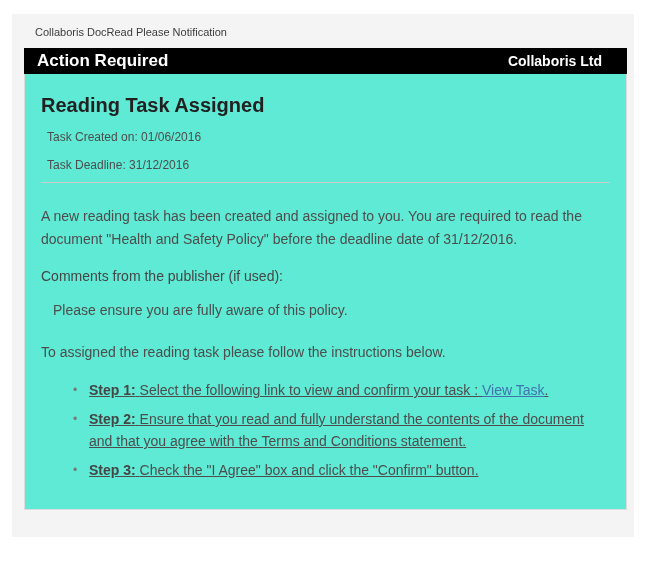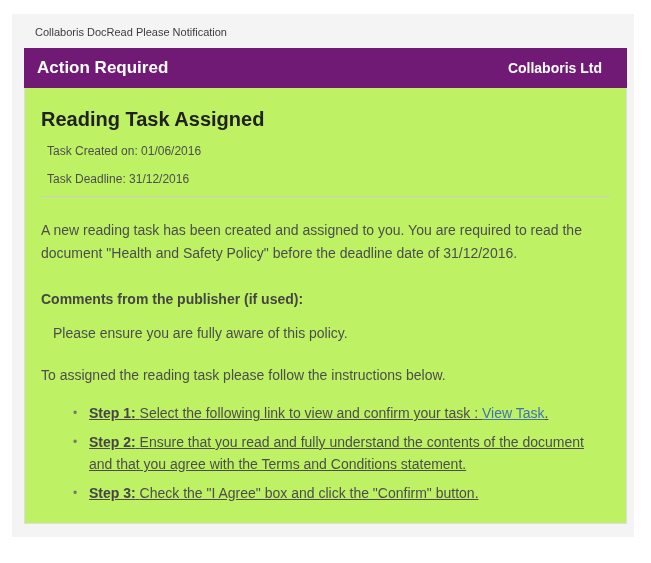--- a/index.html
+++ b/index.html
@@ -15,32 +15,32 @@
     width: 622px; height: 523px;
     background: #f4f4f4;
   }
   .preheader {
     padding: 12px 0 10px 23px;
     font-size: 11px;
     color: #3c3c3c;
   }
   .container { margin-left: 12px; width: 603px; }
   .banner {
-    height: 40px;
-    background: #701a75;
+    height: 26px;
+    background: #000000;
     display: flex;
     align-items: center;
     justify-content: space-between;
     padding: 0 25px 0 13px;
   }
   .banner-title { color: #ffffff; font-weight: bold; font-size: 17px; }
   .banner-brand { color: #ffffff; font-weight: bold; font-size: 14px; }
   .panel {
     height: 436px;
-    background: #bef264;
+    background: #5eead4;
     border: 1px solid #dddddd;
     border-top: none;
     padding: 18px 16px 0 16px;
     overflow: hidden;
   }
   .panel h1 {
     margin: 0 0 8px 0;
     font-size: 20px;
     line-height: 26px;
     font-weight: bold;
@@ -58,24 +58,24 @@
     margin: 3px 0 0 0;
   }
   p.body-text {
     margin: 22px 0 12px 0;
     font-size: 14px;
     line-height: 23px;
     color: #4d4d4d;
     max-width: 556px;
   }
   p.bold-label {
-    margin: 23px 0 0 0;
+    margin: 14px 0 0 0;
     font-size: 14px;
     line-height: 22px;
-    font-weight: bold;
+    font-weight: normal;
     color: #454545;
   }
   p.plain {
     margin: 12px;
     font-size: 14px;
     line-height: 22px;
     color: #4d4d4d;
   }
   p.instructions { margin: 20px 0 0 0; }
   ul.steps {

